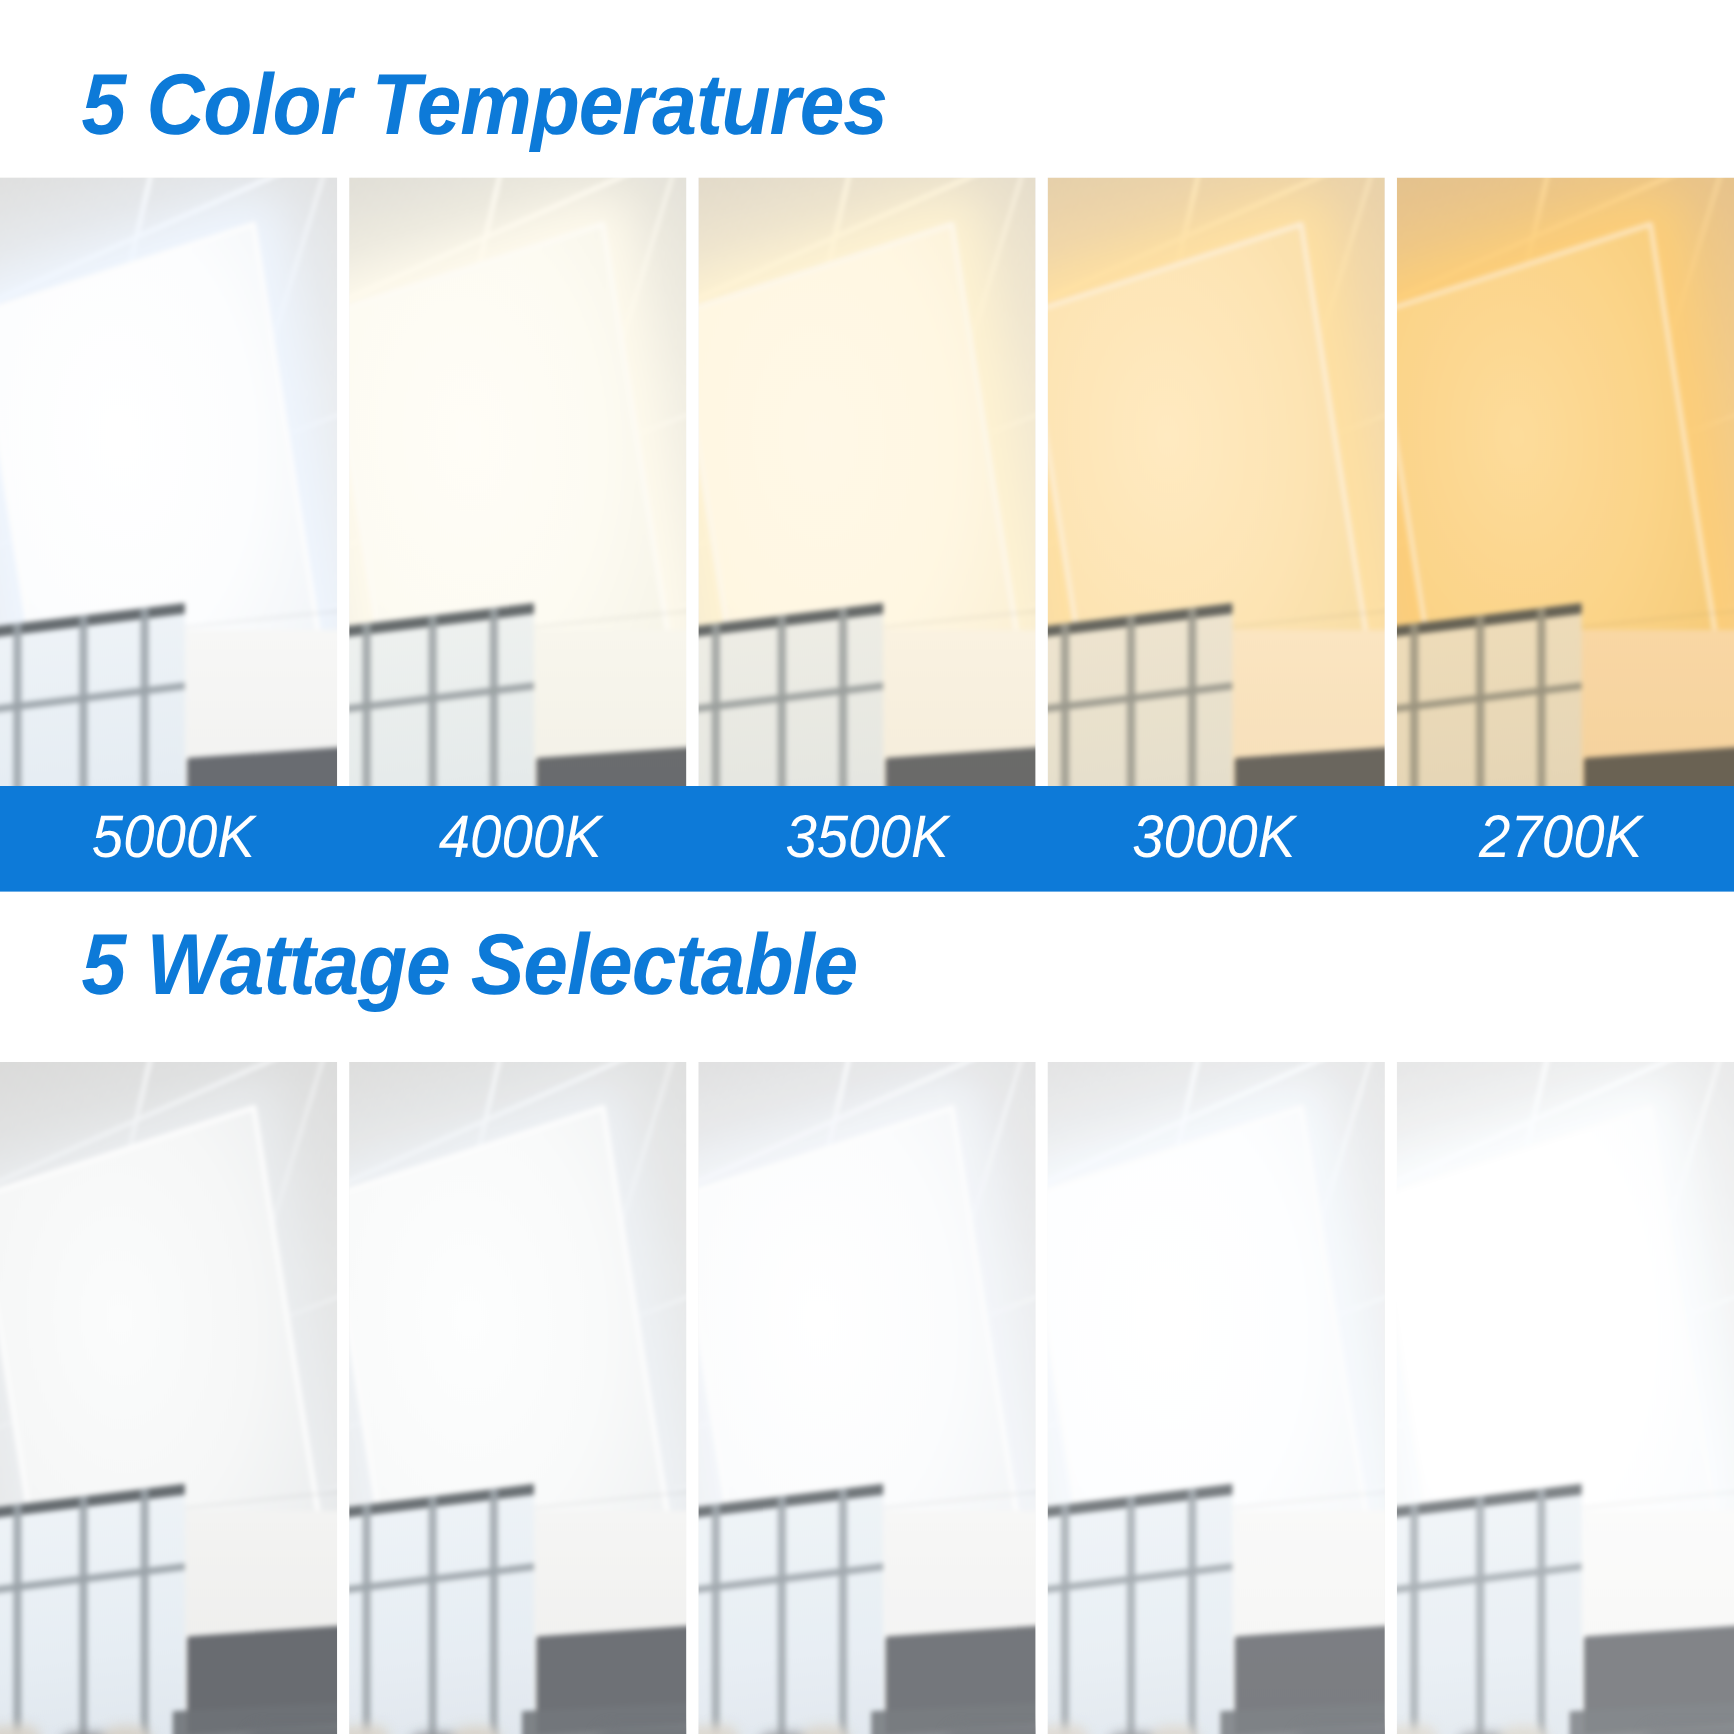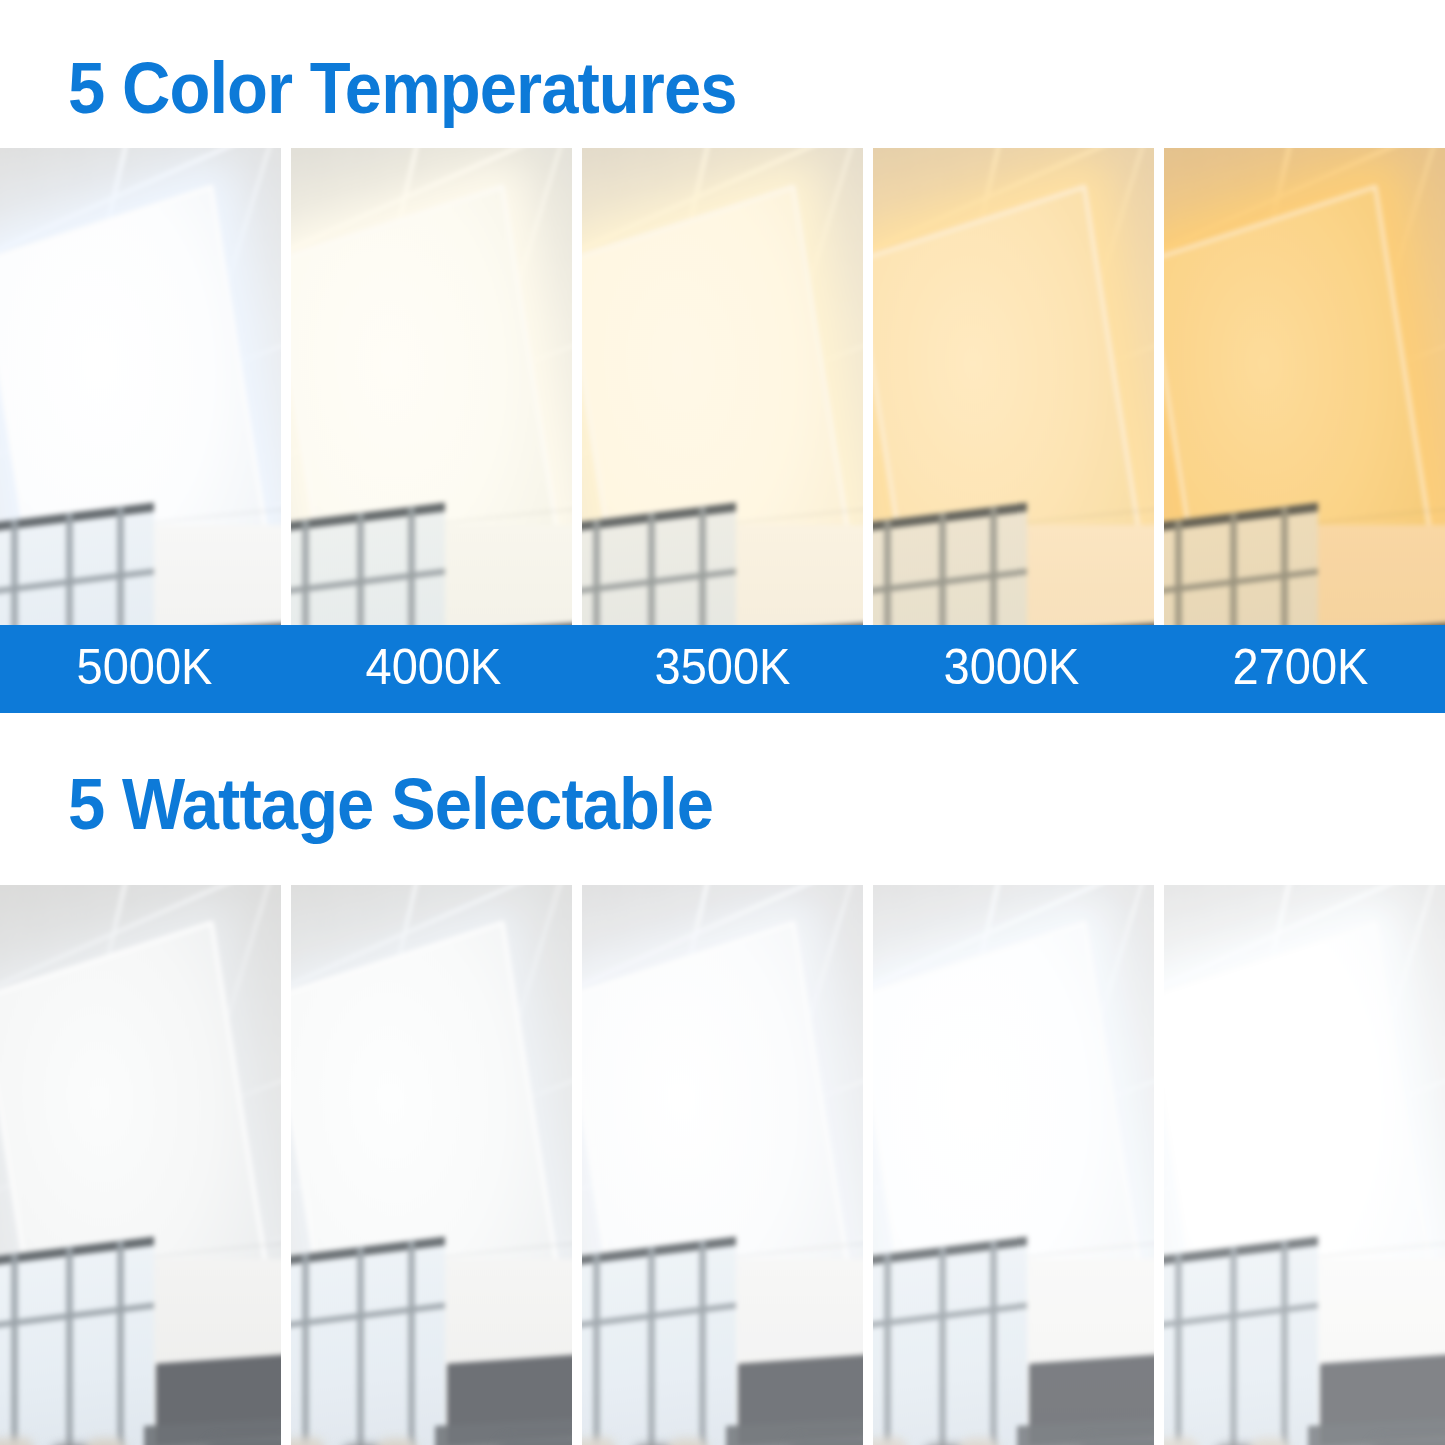--- a/index.html
+++ b/index.html
@@ -11,20 +11,21 @@
     background: #ffffff;
     font-family: "Liberation Sans", sans-serif;
     overflow: hidden;
   }
 
   .page {
     position: relative;
     width: 1445px;
     height: 1445px;
     background: #ffffff;
+    font-style: italic;
   }
 
   
   .section-heading {
     position: absolute;
     left: 68px;
     color: #0d7ad8;
     font-family: "Liberation Sans", sans-serif;
     font-weight: bold;
     font-size: 72px;
@@ -238,20 +239,21 @@
   }
 
   
   .label-bar {
     position: absolute;
     left: 0;
     width: 1445px;
     background: #0d7ad8;
     display: flex;
     z-index: 5;
+    margin-top: 30px;
   }
   .bar-ct { top: 625px; height: 88px; }
   .bar-w  { top: 1352px; height: 93px; }
 
   .label-cell {
     flex: 1 1 0;
     display: flex;
     align-items: center;
     justify-content: center;
     color: #ffffff;

